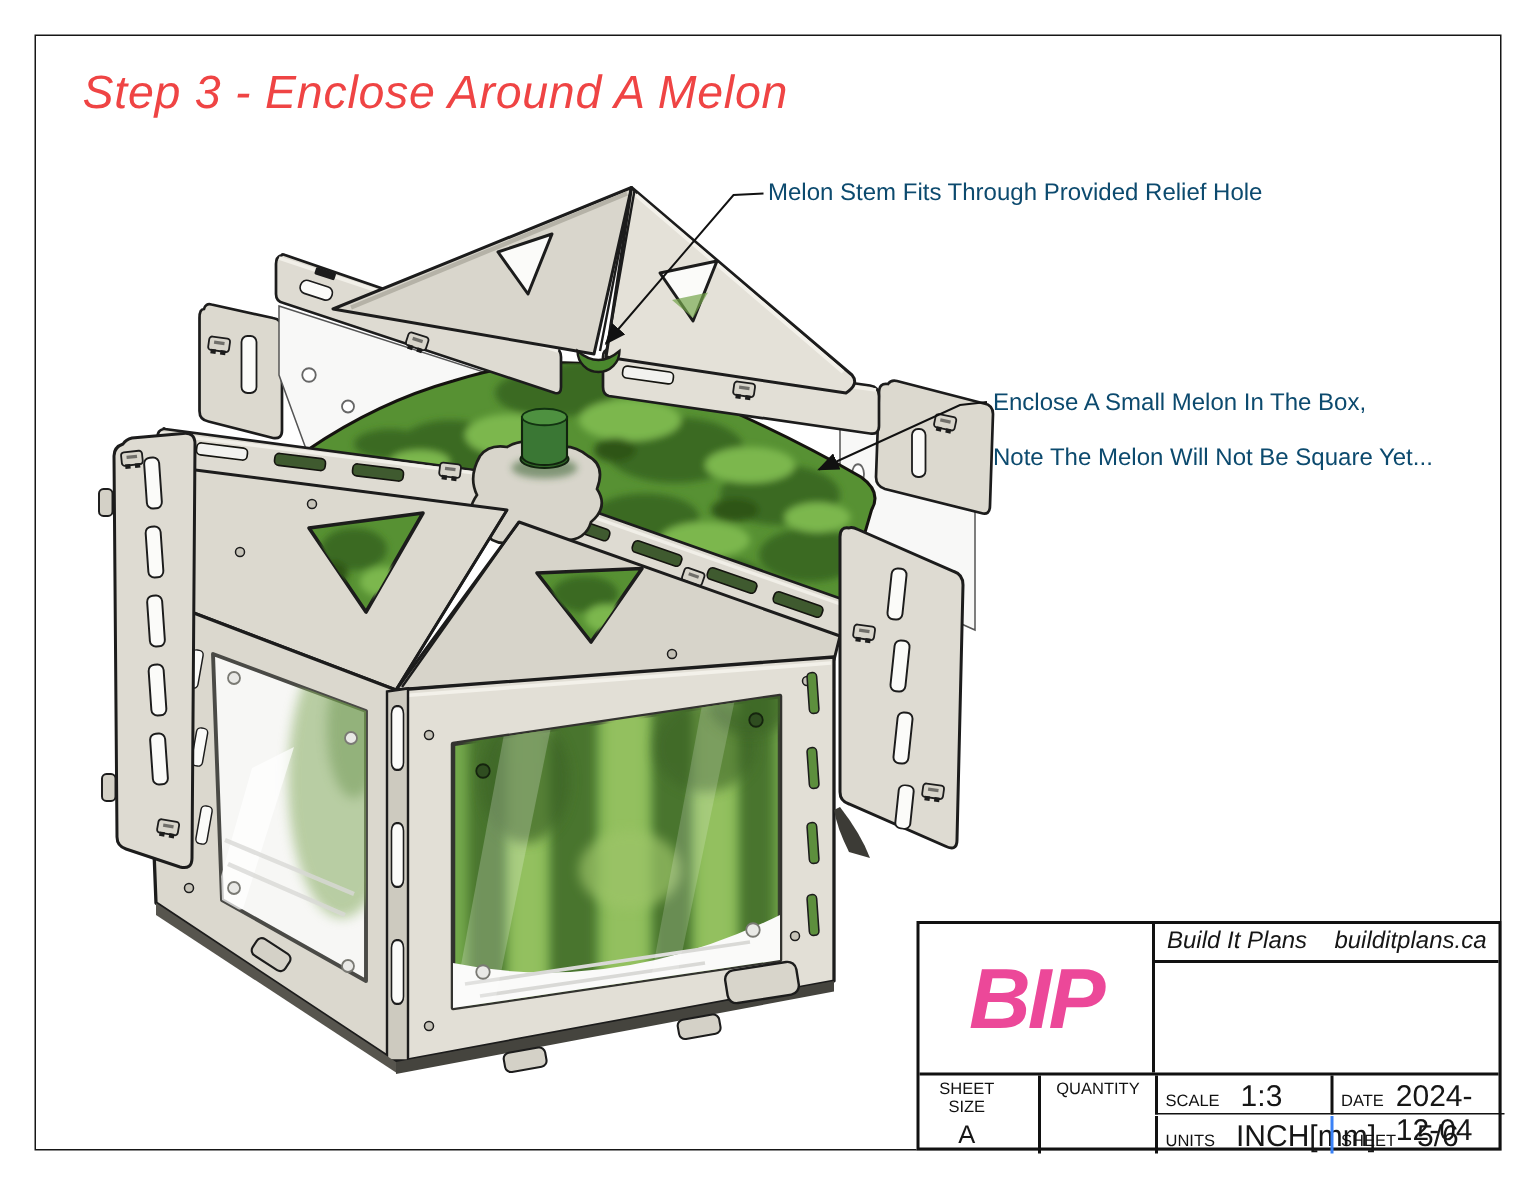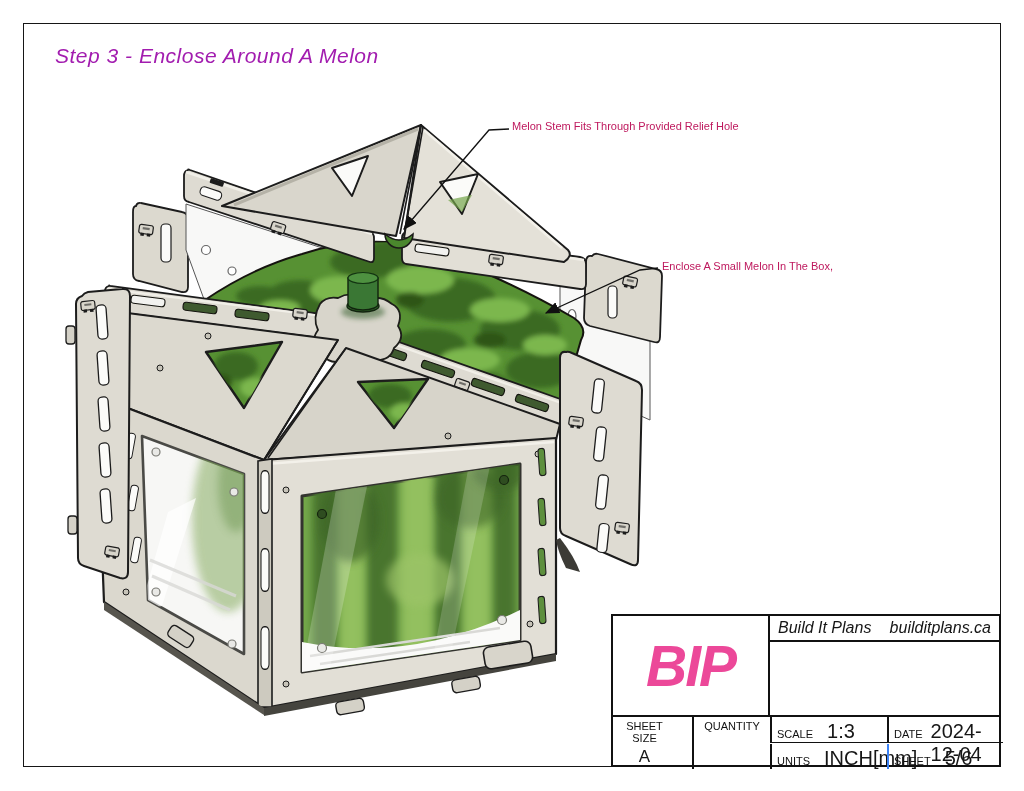--- a/index.html
+++ b/index.html
@@ -1,22 +1,22 @@
 <!DOCTYPE html>
 <html><head>
 <meta charset="utf-8">
 <style>
   html,body{margin:0;padding:0;background:#ffffff;}
   #sheet{position:relative;width:1024px;height:791px;background:#fff;overflow:hidden;
          font-family:"Liberation Sans", sans-serif;color:#161616;}
   #page-border{position:absolute;left:23px;top:23px;width:978px;height:744px;
          border:1.6px solid #161616;box-sizing:border-box;}
-  #step-title{position:absolute;left:55px;top:44px;font-size:21px;font-style:italic;
-         letter-spacing:.5px;color:#a21caf;white-space:nowrap;text-align:center;}
-  .ann{position:absolute;font-size:11px;color:#be185d;white-space:nowrap;}
+  #step-title{position:absolute;left:55px;top:44px;font-size:31px;font-style:italic;
+         letter-spacing:.5px;color:#ef4444;white-space:nowrap;text-align:center;}
+  .ann{position:absolute;font-size:16px;color:#0c4a6e;white-space:nowrap;}
   #ann-stem{left:512px;top:120px;}
   #ann-enclose-1{left:662px;top:260px;}
   #ann-enclose-2{left:662px;top:297px;}
   #drawing-svg{position:absolute;left:0;top:0;}
 
   
   #title-block{position:absolute;left:611px;top:614px;width:390px;height:153px;
       background:#fff;border:2px solid #111;box-sizing:border-box;}
   #tb-logo{position:absolute;left:0;top:0;width:155px;height:99px;border-right:2px solid #111;
       display:flex;align-items:center;justify-content:center;}
@@ -318,20 +318,21 @@
     </g>
 
     <g>
       <path d="M509,129 L489,130 L404,229" fill="none" stroke="#111" stroke-width="1.3" marker-end="url(#arrow)"></path>
       <path d="M658,268 L640,270 L546,313" fill="none" stroke="#111" stroke-width="1.3" marker-end="url(#arrow)"></path>
     </g>
   </svg>
 
   <div class="ann" id="ann-stem">Melon Stem Fits Through Provided Relief Hole</div>
   <div class="ann" id="ann-enclose-1">Enclose A Small Melon In The Box,</div>
+  <div class="ann" id="ann-enclose-2">Note The Melon Will Not Be Square Yet...</div>
 
   <div id="title-block">
     <div id="tb-logo">
       <span>BIP</span>
     </div>
     <div id="tb-row1">
       <span id="tb-company">Build It Plans</span>
       <span id="tb-website">builditplans.ca</span>
     </div>
     <div id="tb-bottom">

